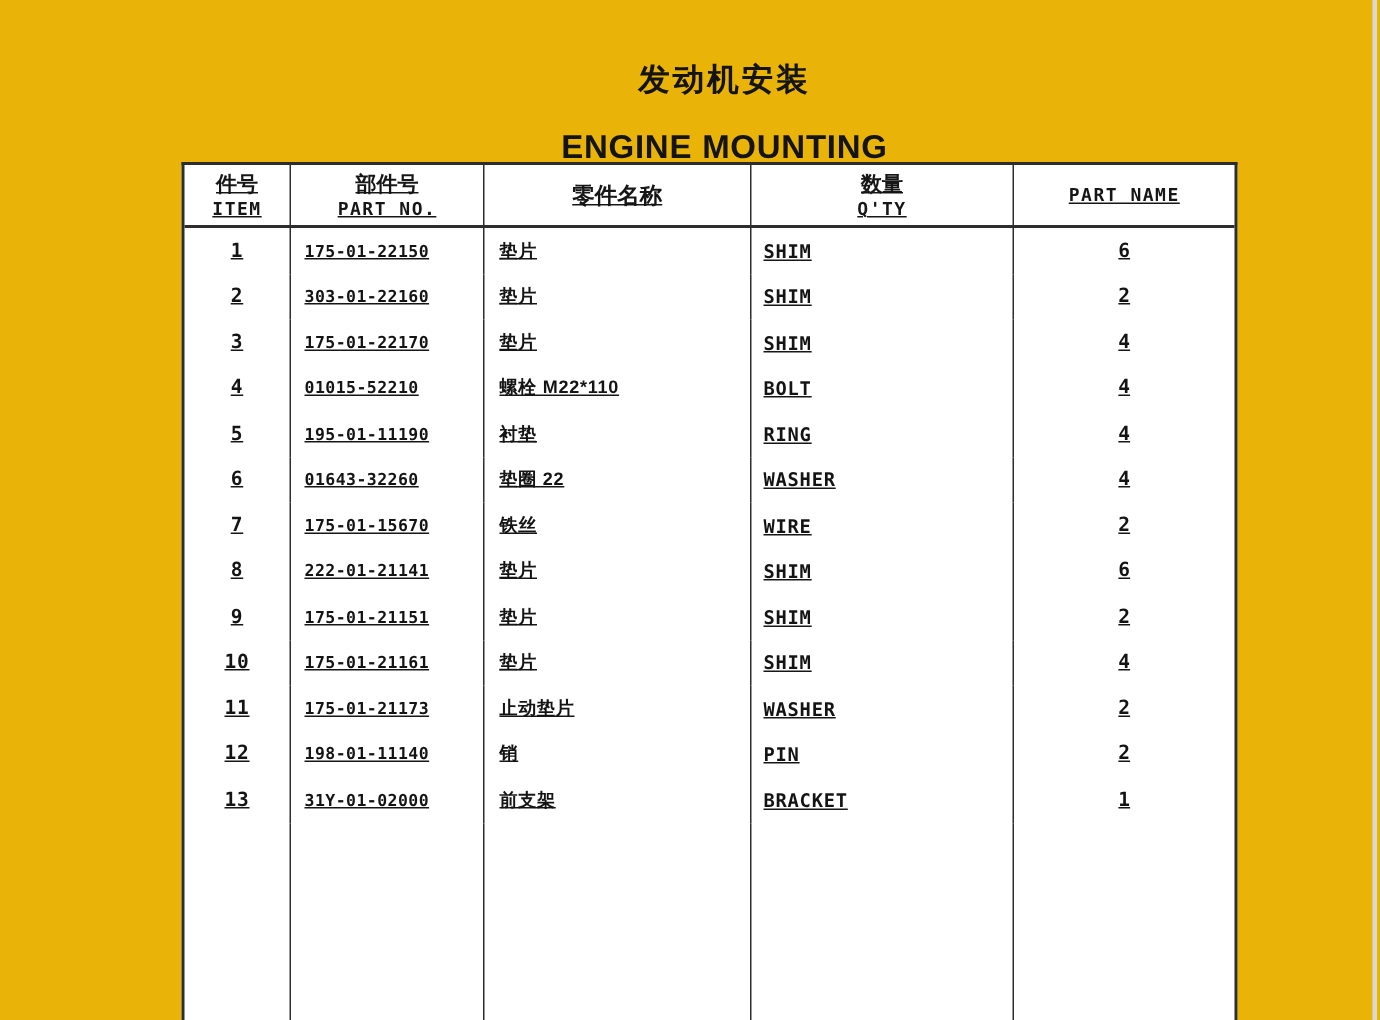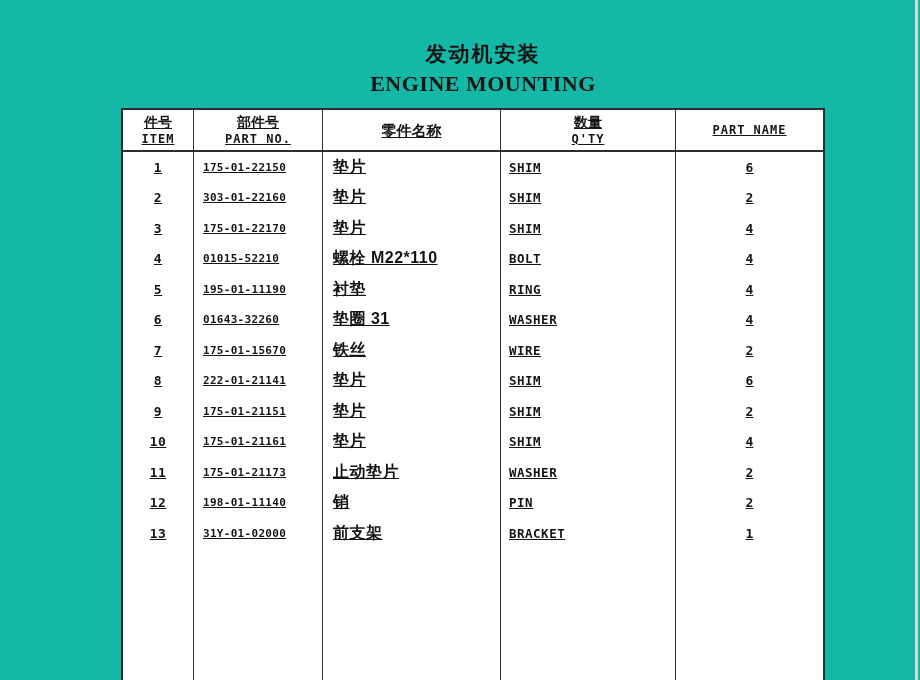--- a/index.html
+++ b/index.html
@@ -4,31 +4,31 @@
 <style>
   * { margin:0; padding:0; box-sizing:border-box; }
   html,body { width:920px; height:680px; }
   body {
     background:#ffffff;
     font-family:"DejaVu Sans Mono", monospace;
     overflow:hidden;
     position:relative;
     color:#161616;
   }
-  .page { position:absolute; inset:0; background:#14b8a6; }
+  .page { position:absolute; inset:0; background:#eab308; }
 
   
   .titles { position:absolute; left:131px; top:40px; width:704px; text-align:center; color:#141414; }
   .title-cn {
     font-family:"Liberation Sans", sans-serif;
     font-size:21px; font-weight:bold; letter-spacing:2px; line-height:28px;
   }
   .title-en {
-    font-family:Liberation Serif, serif;
-    font-size:22px; font-weight:bold; letter-spacing:0.5px; line-height:25px; margin-top:3px;
+    font-family:Liberation Sans, sans-serif;
+    font-size:22px; font-weight:bold; letter-spacing:0.5px; line-height:25px; margin-top:17px;
   }
 
   
   .parts-table {
     position:absolute; left:121px; top:108px; width:704px; height:572px;
     border:2px solid #2d2d2d; border-bottom:none;
     display:flex; flex-direction:column; background:#fff;text-decoration:underline;
   }
   .thead {
     display:grid; grid-template-columns:71px 129px 178px 175px 1fr;
@@ -51,21 +51,21 @@
   }
   .tr.filler { flex:1 1 auto; height:auto; }
   .td {
     border-right:1px solid #2d2d2d;
     display:flex; align-items:center;
     font-weight:bold; color:#141414; overflow:hidden; white-space:nowrap;
   }
   .td:last-child { border-right:none; }
   .c-item { justify-content:center; font-size:13px; letter-spacing:0.5px; }
   .c-pn   { padding-left:9px;  font-size:11px; letter-spacing:0.3px; }
-  .c-cn   { padding-left:10px; font-size:16px; font-family:"Liberation Sans", sans-serif; letter-spacing:0.5px; }
+  .c-cn   { padding-left:10px; font-size:12px; font-family:"Liberation Sans", sans-serif; letter-spacing:0.5px; }
   .c-en   { padding-left:8px;  font-size:12.5px; letter-spacing:0.5px; }
   .c-qty  { justify-content:center; font-size:13px; }
 
   
   .edge-strip { position:absolute; right:2px; top:0; width:3px; height:680px; background:#d9d9d9; }
 </style>
 </head>
 <body>
 
 <div class="page">
@@ -131,21 +131,21 @@
         <div class="tr">
           <div class="td c-item">5</div>
           <div class="td c-pn">195-01-11190</div>
           <div class="td c-cn">衬垫</div>
           <div class="td c-en">RING</div>
           <div class="td c-qty">4</div>
         </div>
         <div class="tr">
           <div class="td c-item">6</div>
           <div class="td c-pn">01643-32260</div>
-          <div class="td c-cn">垫圈 31</div>
+          <div class="td c-cn">垫圈 22</div>
           <div class="td c-en">WASHER</div>
           <div class="td c-qty">4</div>
         </div>
         <div class="tr">
           <div class="td c-item">7</div>
           <div class="td c-pn">175-01-15670</div>
           <div class="td c-cn">铁丝</div>
           <div class="td c-en">WIRE</div>
           <div class="td c-qty">2</div>
         </div>

